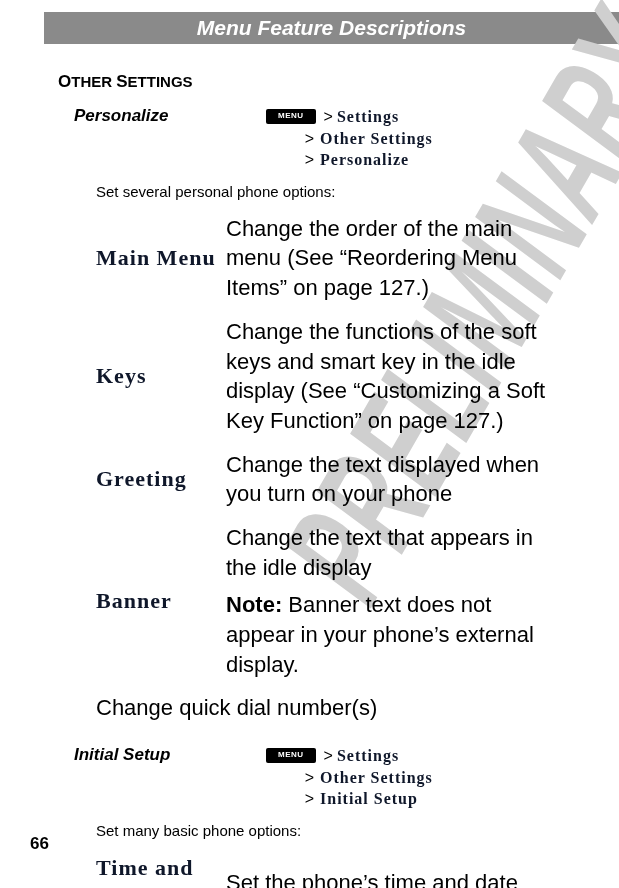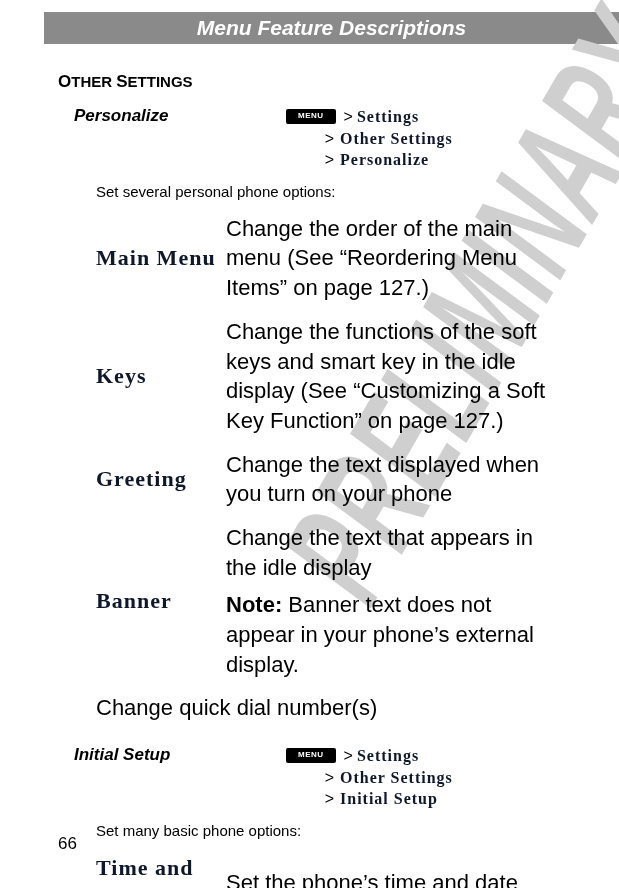--- a/index.html
+++ b/index.html
@@ -44,21 +44,20 @@
     .section-heading {
       font-size: 15px;
       font-weight: bold;
       margin-bottom: 14px;
     }
     .entry-block { margin-bottom: 12px; }
     .entry-header {
       display: flex;
       align-items: flex-start;
       margin-bottom: 2px;
-      gap: 20px;
     }
     .entry-title {
       width: 208px;
       font-weight: bold;
       font-style: italic;
       font-size: 17px;
       padding-left: 16px;
     }
     .nav-col {
       flex: 1;
@@ -101,23 +100,23 @@
       width: 130px;
       flex-shrink: 0;
     }
     .option-desc {
       flex: 1;
     }
     .note-label { font-weight: bold; }
     .page-number {
       position: absolute;
       bottom: 34px;
-      left: 58px;
+      left: 30px;
       font-size: 17px;
-      font-weight: normal;
+      font-weight: bold;
       margin-top: 19px;
     }
   </style>
 </head>
 <body>
 
 <div class="header-bar">
   <span>Menu Feature Descriptions</span>
 </div>
 

